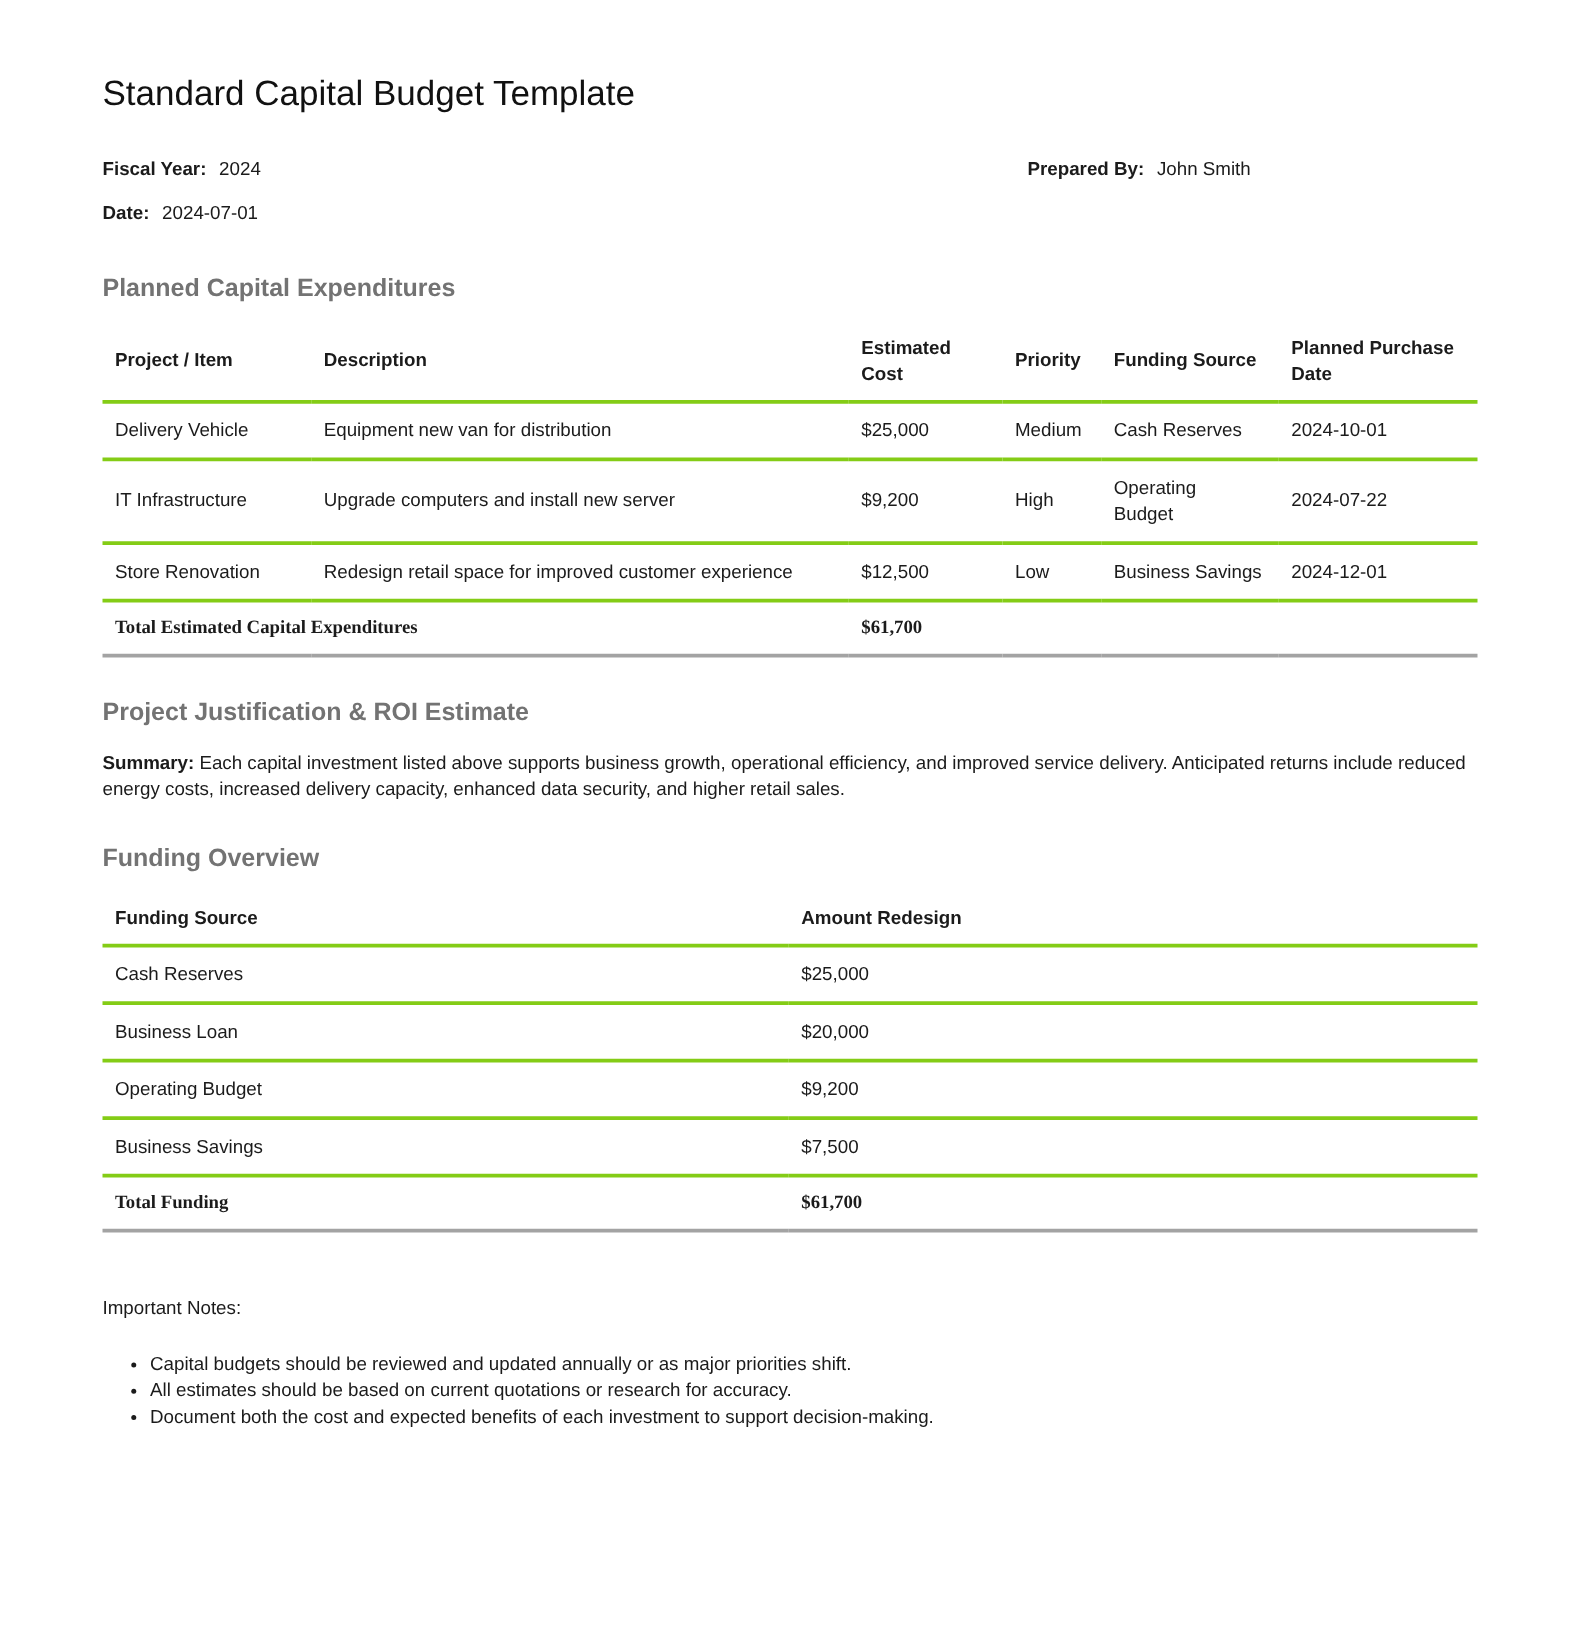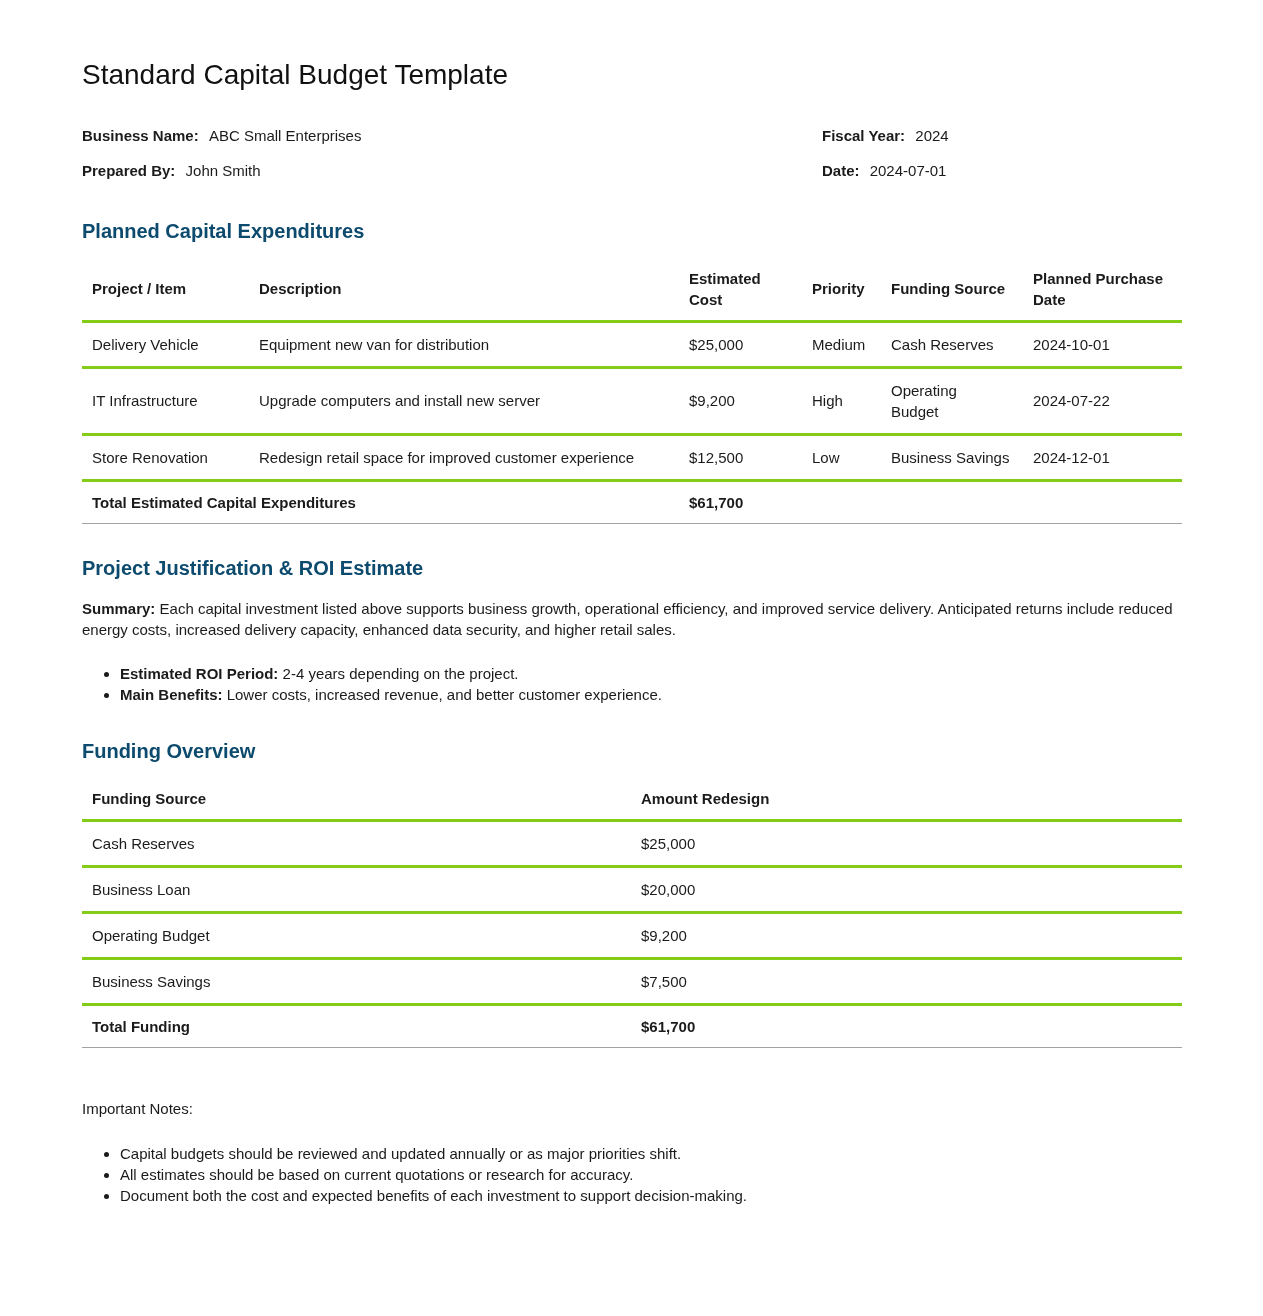--- a/index.html
+++ b/index.html
@@ -32,21 +32,21 @@
     font-size: 15px;
     line-height: 21px;
   }
   .meta-label { font-weight: 700; }
   .meta-value { margin-left: 6px; }
   h2.section-heading {
     margin: 38px 0 0 0;
     font-size: 20px;
     font-weight: 700;
     line-height: 24px;
-    color: #0c4a6e;
+    color: #737373;
   }
   h2.mt-32 { margin-top: 32px; }
   h2.mt-33 { margin-top: 33px; }
   table {
     width: 1100px;
     border-collapse: collapse;
     table-layout: fixed;
     font-size: 15px;
   }
   .tbl { margin-top: 15px; }
@@ -58,22 +58,23 @@
     line-height: 21px;
   }
   td {
     padding: 11px 10px;
     vertical-align: middle;
     line-height: 21px;
   }
   thead tr, tbody tr { border-bottom: 3px solid #84cc16; }
   tr.total-row {
     border-top: 2px solid #262626;
-    border-bottom: 1px solid #a3a3a3;
+    border-bottom: 3px solid #a3a3a3;
     font-weight: 700;
+    font-family: Liberation Serif, serif;
   }
   tr.total-row td { padding: 10px; }
   td.desc { padding-right: 20px; }
   .wrap-narrow { display: inline-block; max-width: 90px; }
   p.summary {
     margin: 18px 0 0 0;
     font-size: 15px;
     line-height: 21px;
   }
   .bold { font-weight: 700; }
@@ -99,24 +100,20 @@
 </style>
 </head>
 <body>
 
 <div class="clip">
   <div class="content">
 
     <h1 class="doc-title">Standard Capital Budget Template</h1>
 
     <div class="meta-grid">
-      <div>
-        <span class="meta-label">Business Name:</span>
-        <span class="meta-value">ABC Small Enterprises</span>
-      </div>
       <div>
         <span class="meta-label">Fiscal Year:</span>
         <span class="meta-value">2024</span>
       </div>
       <div>
         <span class="meta-label">Prepared By:</span>
         <span class="meta-value">John Smith</span>
       </div>
       <div>
         <span class="meta-label">Date:</span>
@@ -180,30 +177,20 @@
       </tbody>
     </table>
 
     <h2 class="section-heading mt-32">Project Justification &amp; ROI Estimate</h2>
 
     <p class="summary">
       <span class="bold">Summary:</span>
       <span>Each capital investment listed above supports business growth, operational efficiency, and improved service delivery. Anticipated returns include reduced energy costs, increased delivery capacity, enhanced data security, and higher retail sales.</span>
     </p>
 
-    <ul class="bullets">
-      <li>
-        <span class="bold">Estimated ROI Period:</span>
-        <span>2-4 years depending on the project.</span>
-      </li>
-      <li>
-        <span class="bold">Main Benefits:</span>
-        <span>Lower costs, increased revenue, and better customer experience.</span>
-      </li>
-    </ul>
 
     <h2 class="section-heading mt-33">Funding Overview</h2>
 
     <table class="tbl">
       <colgroup>
         <col style="width:549px">
           <col style="width:551px">
       </colgroup>
       <thead>
         <tr>

